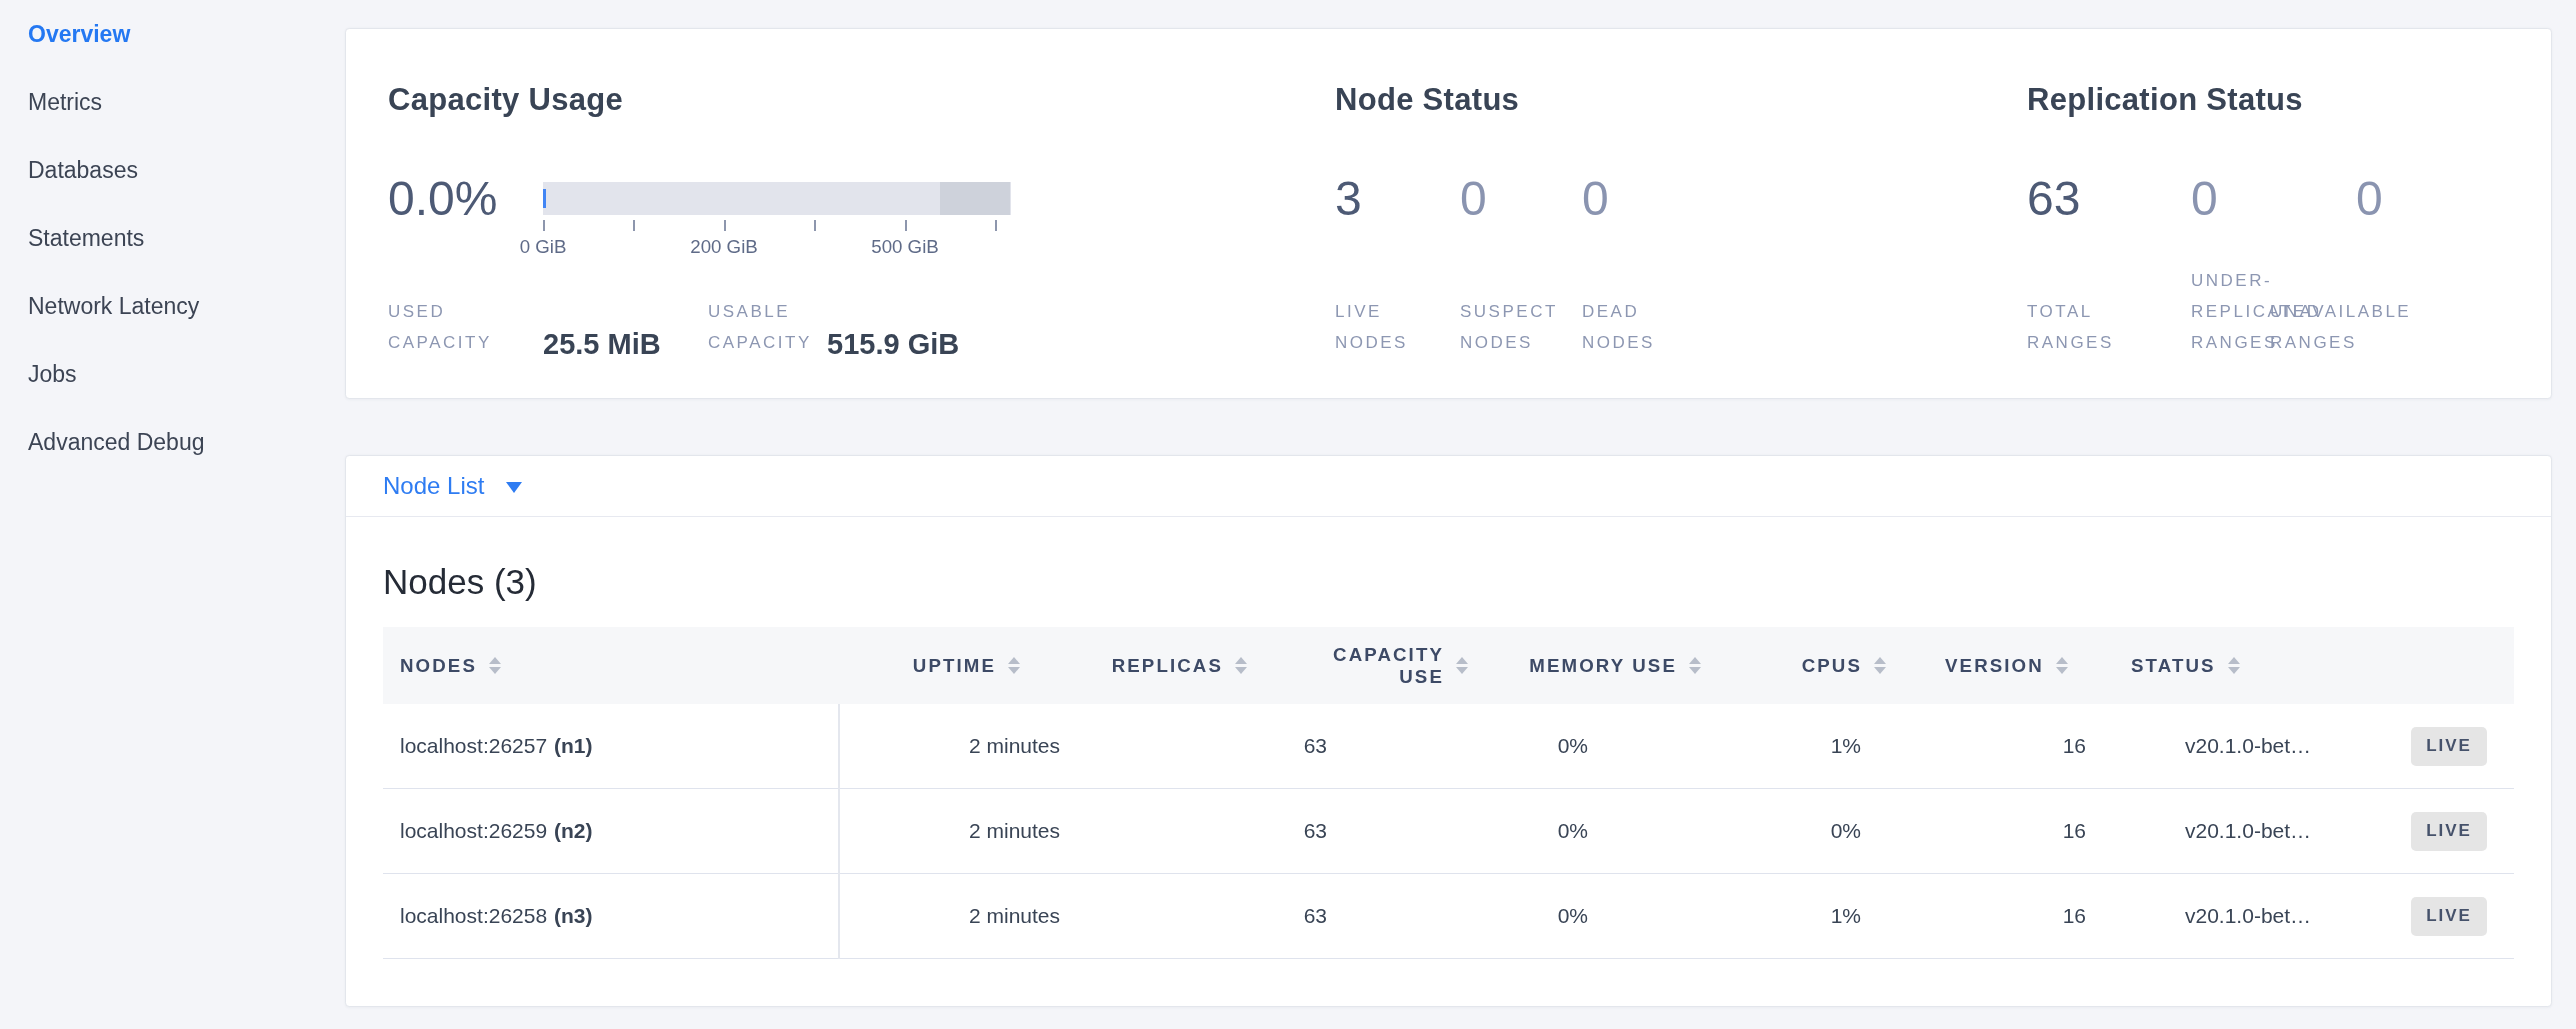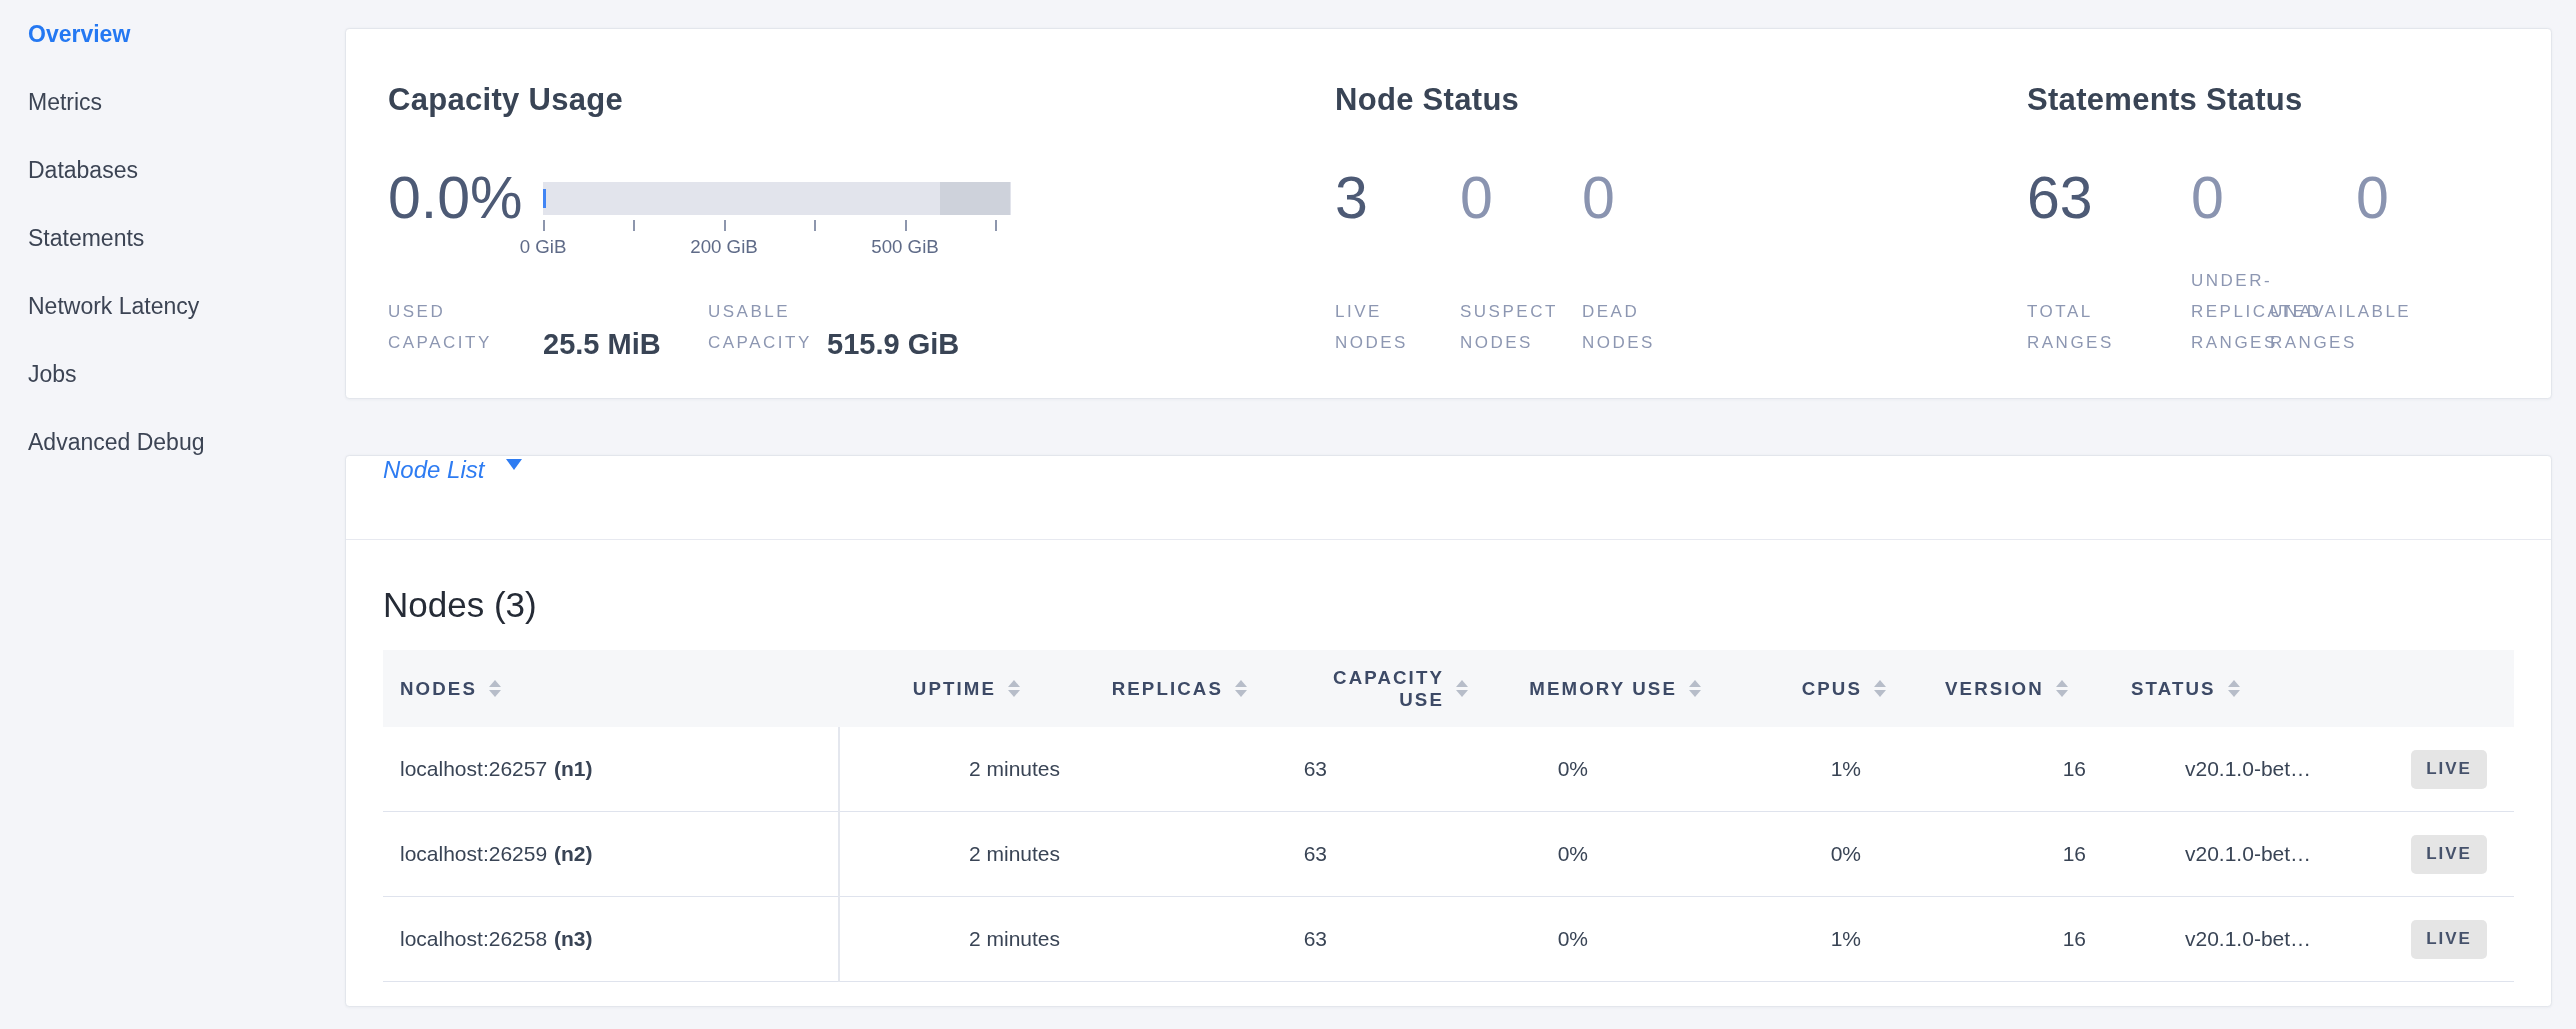--- a/index.html
+++ b/index.html
@@ -22,21 +22,21 @@
 
   
   .card {
     position:absolute; background:#fff; border:0.8px solid #e3e6ec; border-radius:4.2px;
     box-shadow:0 0.8px 2.5px rgba(60,70,90,.05);
   }
   .summary-card { left:345px; top:28px; width:2207px; height:371px; }
   .nodes-card   { left:345px; top:455px; width:2207px; height:552px; }
 
   .sec-title { position:absolute; top:53px; font-size:31px; font-weight:700; color:#394455; letter-spacing:0.3px; }
-  .big-num   { position:absolute; top:134px; font-size:59px; line-height:71px; font-weight:500; color:#4d5a75; }
+  .big-num   { position:absolute; top:134px; font-size:48px; line-height:71px; font-weight:500; color:#4d5a75; }
   .big-num.dim { color:#8a94b0; }
 
   .stat-label {
     position:absolute; bottom:40px; font-size:17px; letter-spacing:2.5px;
     line-height:31px; color:#8d97b2; text-transform:uppercase;
   }
   .stat-value {
     position:absolute; bottom:37px; font-size:29px; font-weight:600; color:#394455; line-height:34px;
   }
 
@@ -46,22 +46,22 @@
   .bar-reserved { position:absolute; left:397px; top:0; width:70px; height:33px; background:#ced2db; }
   .bar-used { position:absolute; left:0; top:6.8px; width:3.4px; height:19.5px; background:#4285f4; }
   .tick { position:absolute; top:38px; width:1.7px; height:11px; background:#8d96ad; }
   .axis-label {
     position:absolute; top:54px; width:102px; text-align:center; transform:translateX(-51px);
     font-size:18.7px; color:#5f6b88;
   }
 
   
   .view-row {
-    height:84px; display:flex; align-items:flex-start; padding-left:37px;
-    border-bottom:0.8px solid #e7e9f0; cursor:pointer;font-style:italic;
+    height:61px; display:flex; align-items:center; padding-left:37px;
+    border-bottom:0.8px solid #e7e9f0; cursor:pointer;
   }
   .view-label { font-size:24px; font-weight:500; color:#2e7cf2; }
   .caret-down {
     width:0; height:0; margin-left:22px; margin-top:3.4px;
     border-left:8.5px solid transparent; border-right:8.5px solid transparent;
     border-top:11px solid #2e7cf2;
   }
   .nodes-heading { margin:48px 37px 0; font-size:35px; line-height:34px; font-weight:500; color:#252b36; }
 
   .table-wrap { position:relative; margin:28px 37px 0; }
@@ -141,21 +141,21 @@
   <div class="stat-value" style="left:481px">515.9 GiB</div>
 
   <h2 class="sec-title" style="left:989px">Node Status</h2>
   <div class="big-num" style="left:989px">3</div>
   <div class="big-num dim" style="left:1114px">0</div>
   <div class="big-num dim" style="left:1236px">0</div>
   <div class="stat-label" style="left:989px; max-width:106px">LIVE NODES</div>
   <div class="stat-label" style="left:1114px; max-width:106px">SUSPECT NODES</div>
   <div class="stat-label" style="left:1236px; max-width:106px">DEAD NODES</div>
 
-  <h2 class="sec-title" style="left:1681px">Statements Status</h2>
+  <h2 class="sec-title" style="left:1681px">Replication Status</h2>
   <div class="big-num" style="left:1681px">63</div>
   <div class="big-num dim" style="left:1845px">0</div>
   <div class="big-num dim" style="left:2010px">0</div>
   <div class="stat-label" style="left:1681px; max-width:136px">TOTAL RANGES</div>
   <div class="stat-label" style="left:1845px; max-width:170px">UNDER-REPLICATED RANGES</div>
   <div class="stat-label" style="left:1924px; max-width:178px">UNAVAILABLE RANGES</div>
 </section>
 
 <section class="card nodes-card">
 

